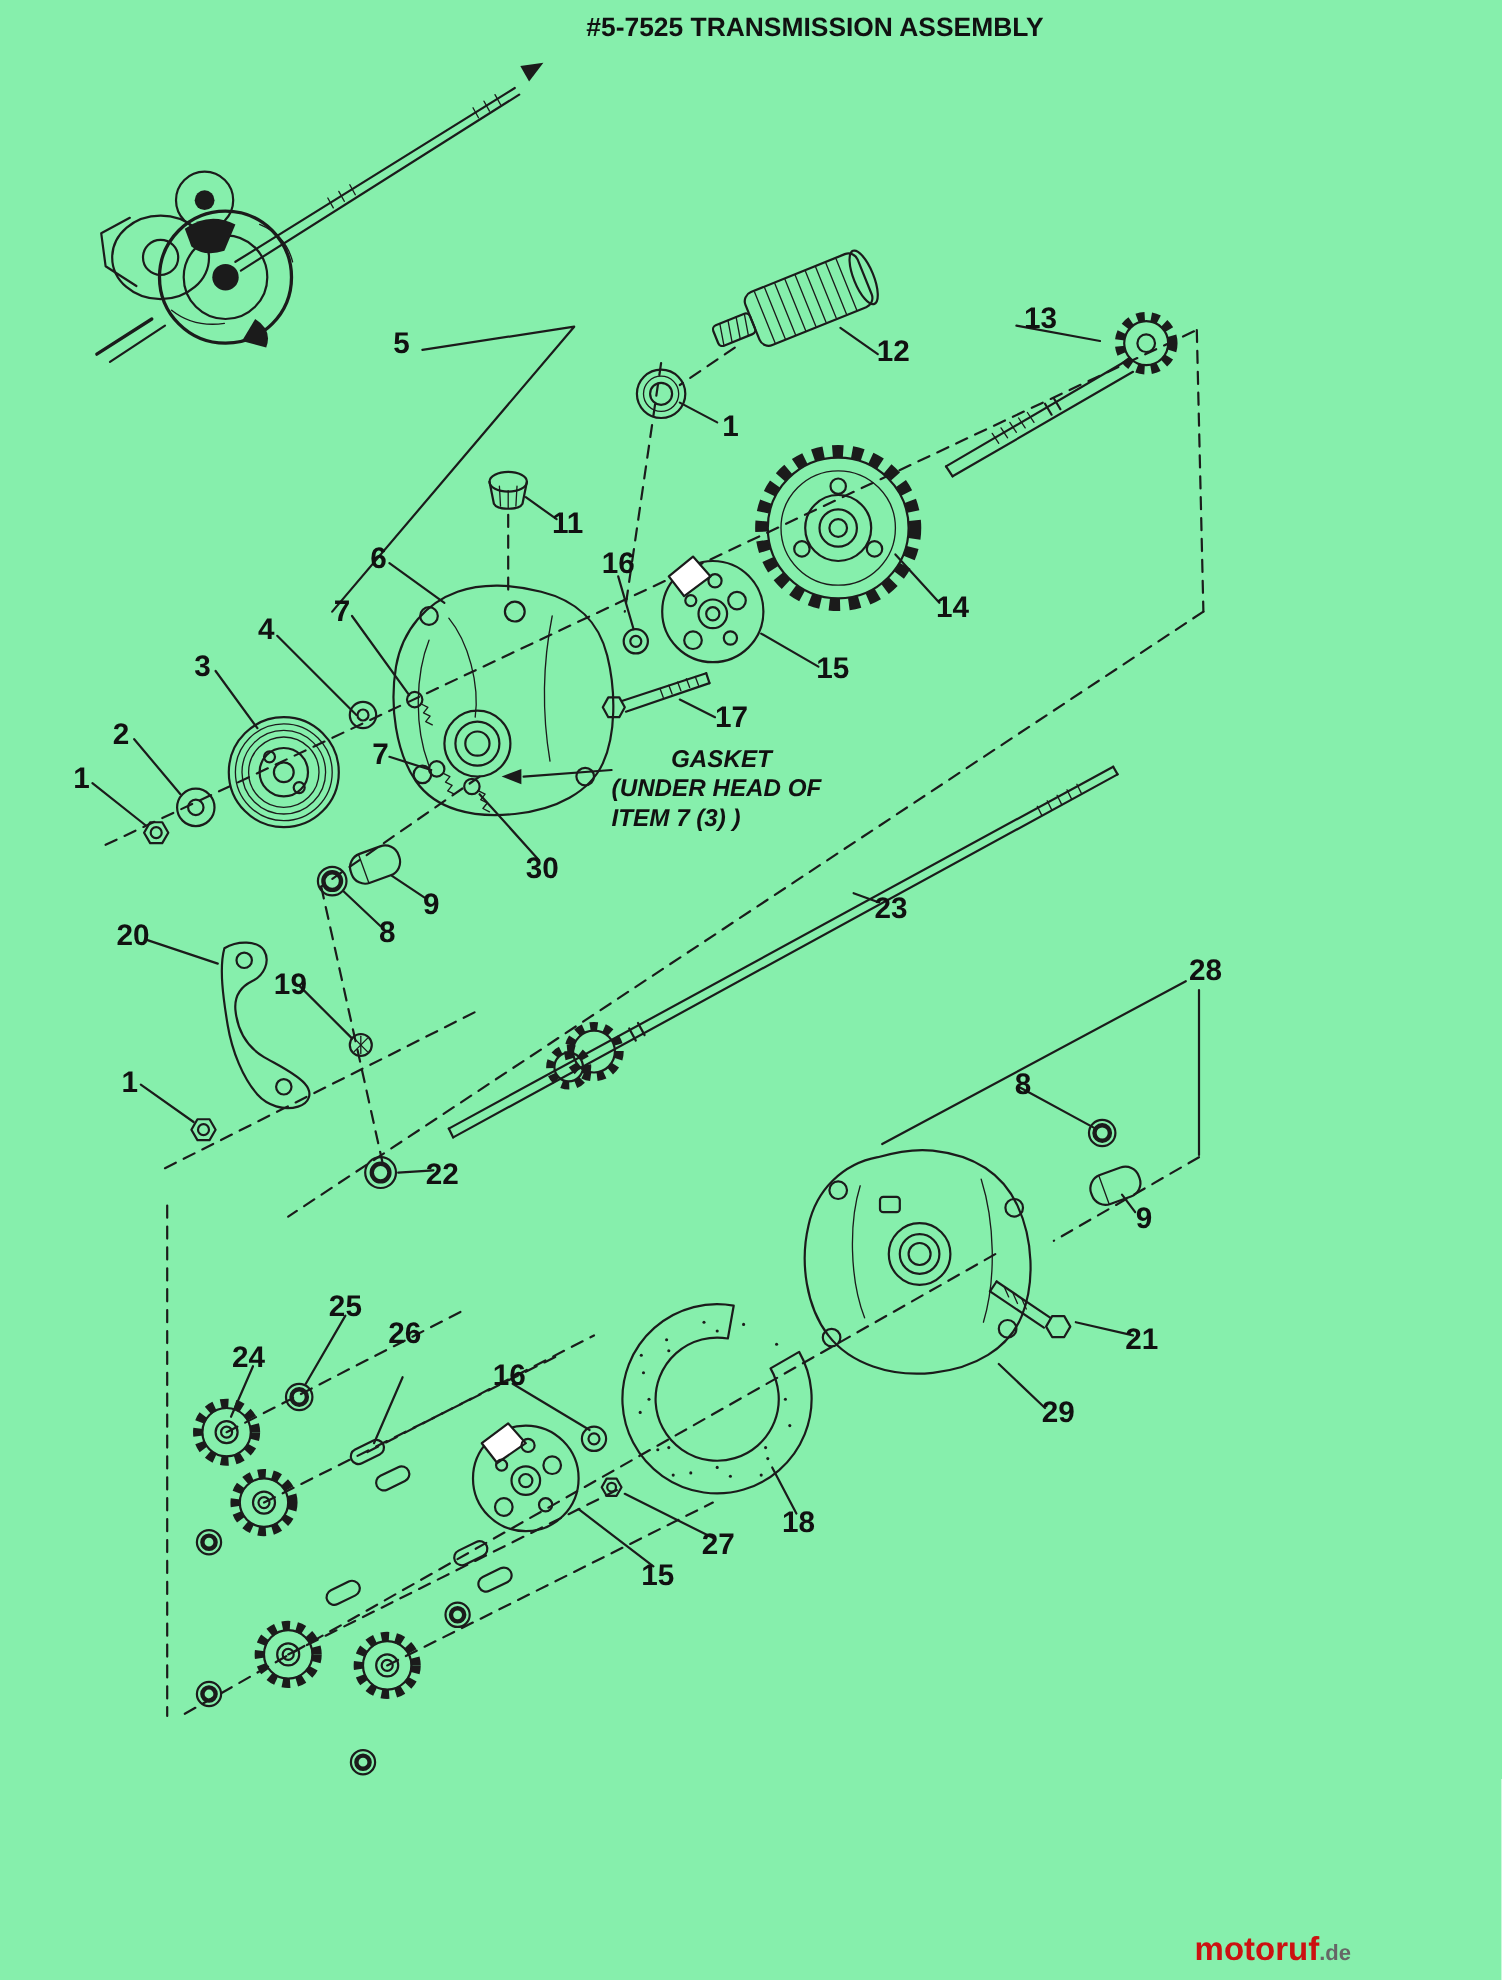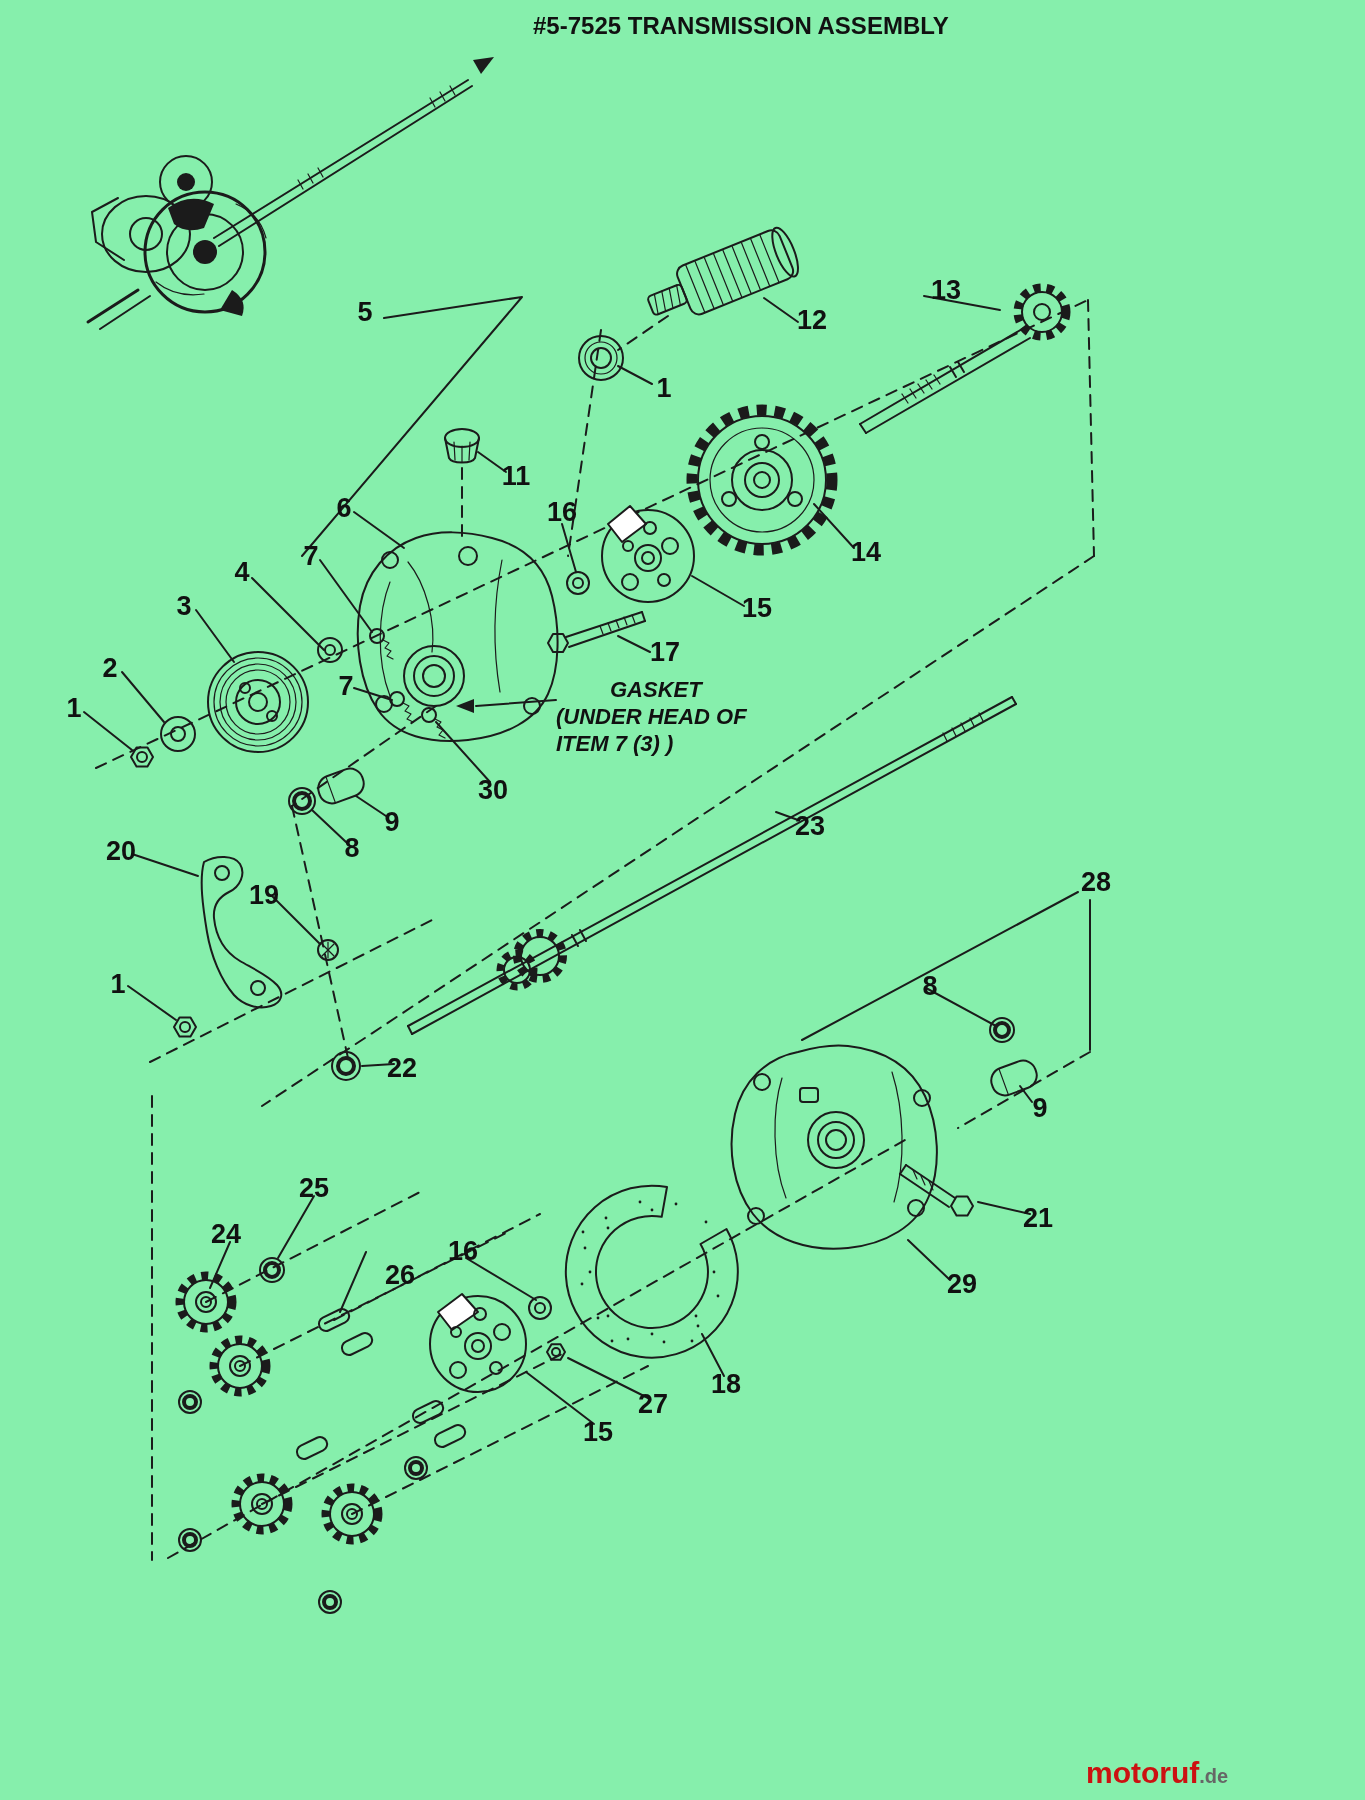--- a/index.html
+++ b/index.html
@@ -482,21 +482,21 @@
 <div class="part-label" style="left:121px;top:851px;">20</div>
 <div class="part-label" style="left:264px;top:895px;">19</div>
 <div class="part-label" style="left:1096px;top:882px;">28</div>
 <div class="part-label" style="left:930px;top:986px;">8</div>
 <div class="part-label" style="left:118px;top:984px;">1</div>
 <div class="part-label" style="left:402px;top:1068px;">22</div>
 <div class="part-label" style="left:1040px;top:1108px;">9</div>
 <div class="part-label" style="left:314px;top:1188px;">25</div>
 <div class="part-label" style="left:1038px;top:1218px;">21</div>
 <div class="part-label" style="left:226px;top:1234px;">24</div>
-<div class="part-label" style="left:368px;top:1275px;margin-left:32px;">26</div>
+<div class="part-label" style="left:368px;top:1212px;">26</div>
 <div class="part-label" style="left:463px;top:1251px;">16</div>
 <div class="part-label" style="left:962px;top:1284px;">29</div>
 <div class="part-label" style="left:726px;top:1384px;">18</div>
 <div class="part-label" style="left:653px;top:1404px;">27</div>
 <div class="part-label" style="left:598px;top:1432px;">15</div>
 
 <div class="watermark"><span>motoruf</span><span class="tld">.de</span></div>
 
 </div>
 

